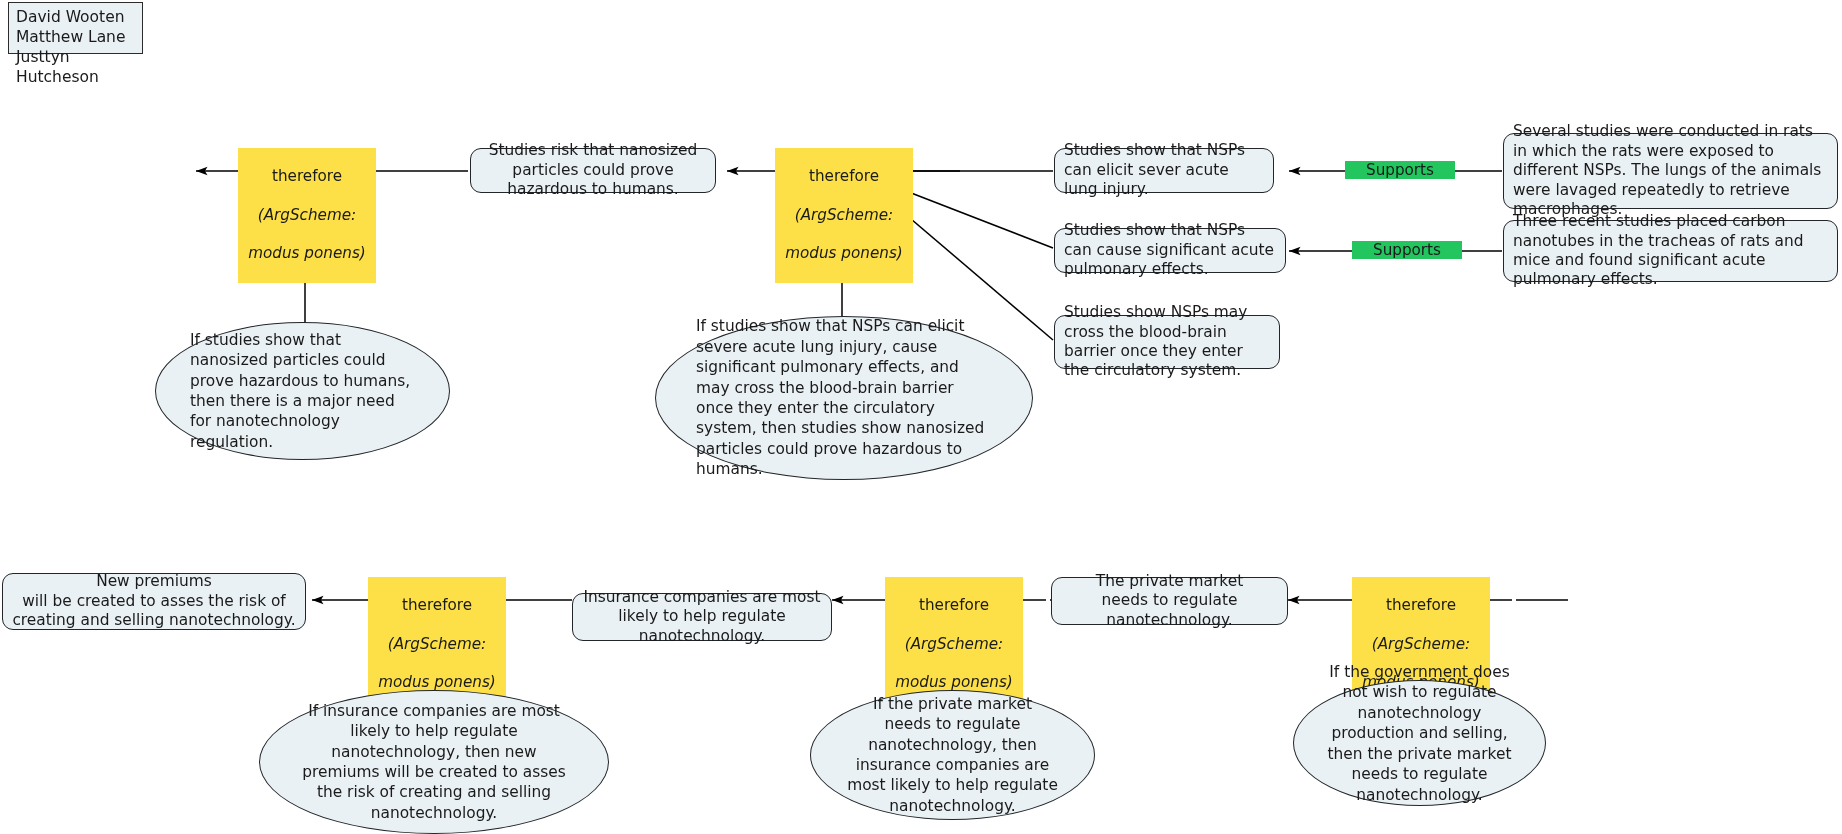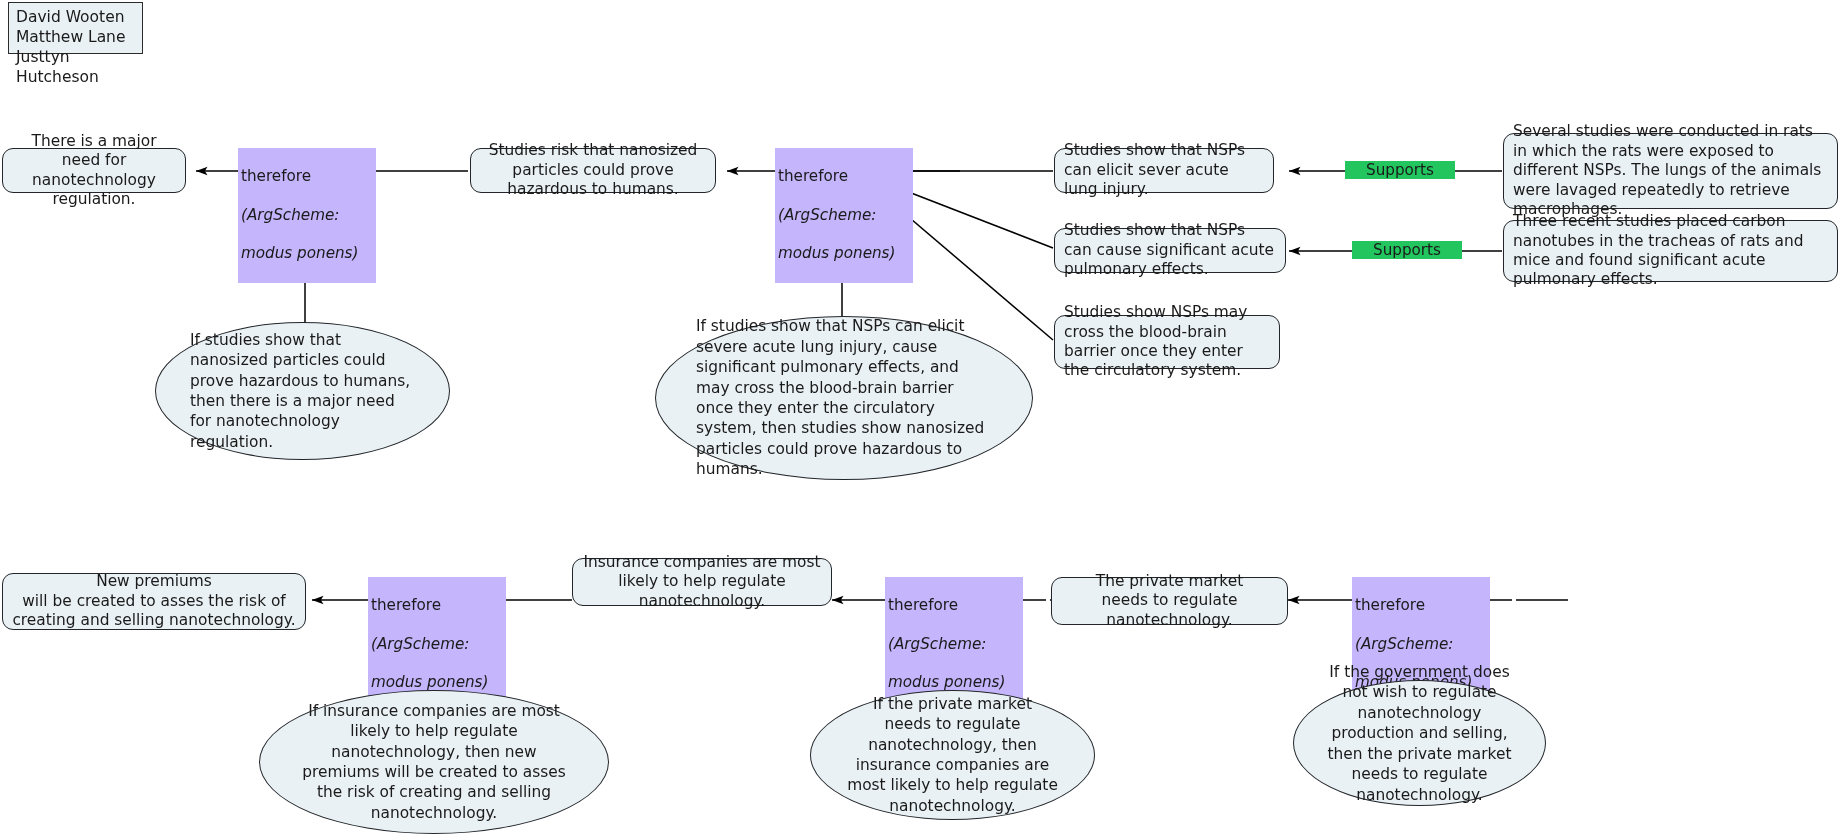--- a/index.html
+++ b/index.html
@@ -55,22 +55,22 @@
     font-size:15.4px;
     line-height:1.33;
     padding:0 34px;
   }
   .ellipse.left-align{text-align:left;}
 
   .edge-label{
     position:absolute;
     font-size:15.2px;
     line-height:1.27;
-    text-align:left;
-    background:#c4b5fd;
+    text-align:center;
+    background:#fde047;
     white-space:pre-line;
     padding:0 3px;
   }
   .edge-label .it{font-style:italic;display:block;}
   .edge-label .ro{display:block;}
   .supports-label{
     position:absolute;
     font-size:15.2px;
     text-align:center;
     background:#22c55e;
@@ -115,23 +115,20 @@
       <line x1="434" y1="625" x2="434" y2="700"></line>
       <line x1="950" y1="625" x2="950" y2="700"></line>
       <line x1="1417" y1="625" x2="1417" y2="700"></line>
     </g>
   </svg>
 
   <div class="authors" style="left:8px;top:2px;width:135px;height:52px;">David Wooten
 Matthew Lane
 Justtyn Hutcheson</div>
 
-  <div class="node" style="left:2px;top:148px;width:184px;height:45px;">
-    <span>There is a major need for nanotechnology regulation.</span>
-  </div>
 
   <div class="edge-label" style="left:238px;top:148px;width:132px;">
     <span class="ro">therefore</span>
     <span class="it">(ArgScheme:</span>
     <span class="it">modus ponens)</span>
   </div>
 
   <div class="node" style="left:470px;top:148px;width:246px;height:45px;">
     <span>Studies risk that nanosized particles could prove hazardous to humans.</span>
   </div>
@@ -178,21 +175,21 @@
     <span style="white-space:pre-line">New premiums
 will be created to asses the risk of creating and selling nanotechnology.</span>
   </div>
 
   <div class="edge-label" style="left:368px;top:577px;width:132px;">
     <span class="ro">therefore</span>
     <span class="it">(ArgScheme:</span>
     <span class="it">modus ponens)</span>
   </div>
 
-  <div class="node" style="left:572px;top:558px;width:260px;height:48px;align-items:center;">
+  <div class="node" style="left:572px;top:593px;width:260px;height:48px;align-items:center;">
     <span>Insurance companies are most likely to help regulate nanotechnology.</span>
   </div>
 
   <div class="edge-label" style="left:885px;top:577px;width:132px;">
     <span class="ro">therefore</span>
     <span class="it">(ArgScheme:</span>
     <span class="it">modus ponens)</span>
   </div>
 
   <div class="node" style="left:1051px;top:577px;width:237px;height:48px;align-items:center;">

